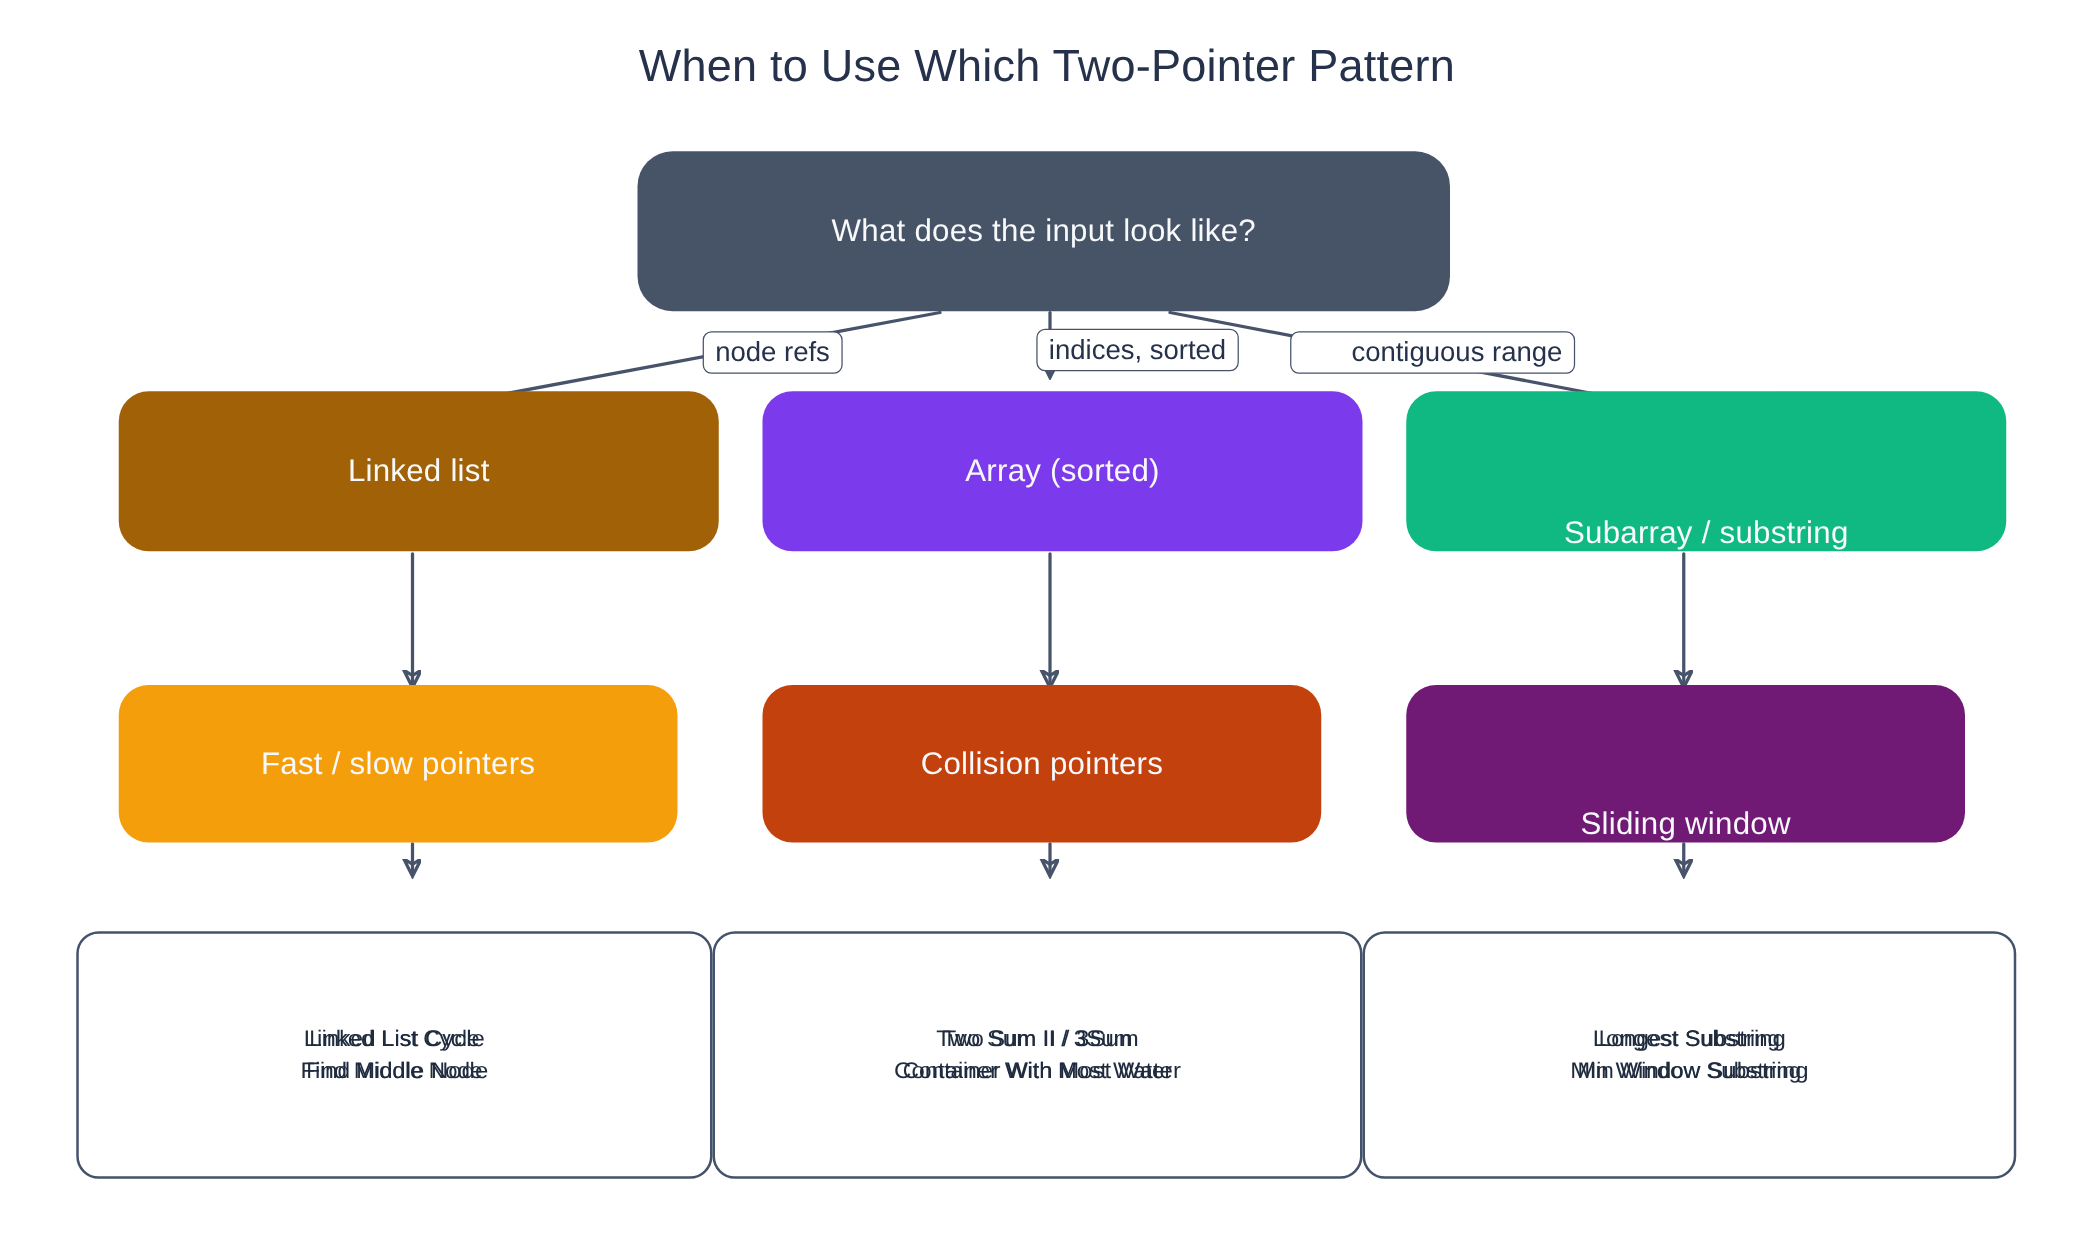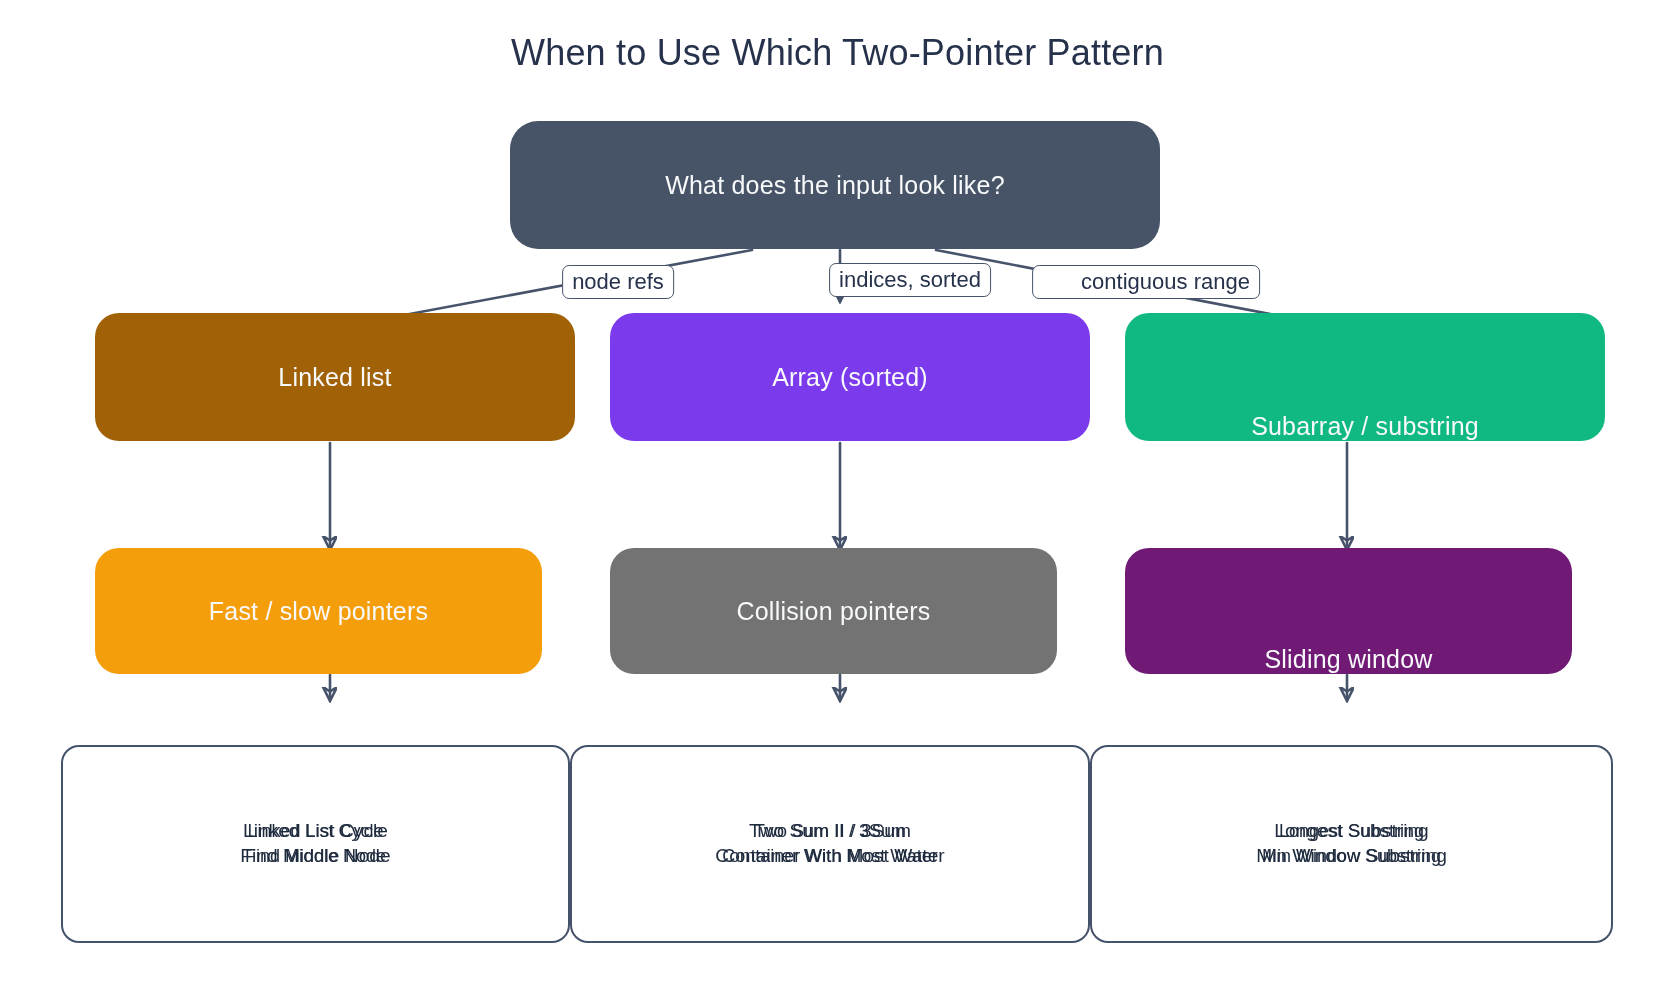--- a/index.html
+++ b/index.html
@@ -77,21 +77,21 @@
   <div class="node input col2" style="background: rgb(124, 58, 237);">
     <span>Array (sorted)</span>
   </div>
   <div class="node input col3" style="background: rgb(16, 185, 129);">
     <span>Subarray / substring</span>
   </div>
 
   <div class="node pattern col1" style="background: rgb(245, 158, 11);">
     <span>Fast / slow pointers</span>
   </div>
-  <div class="node pattern col2" style="background: #737373; align-items: center;">
+  <div class="node pattern col2" style="background: #c2410c; align-items: center;">
     <span>Collision pointers</span>
   </div>
   <div class="node pattern col3" style="background: #701a75;">
     <span>Sliding window</span>
   </div>
 
   <div class="leaf leaf-1">
     <div class="dline">
       <span class="copy a">Linked List Cycle</span>
       <span class="copy b">Linked List Cycle</span>

